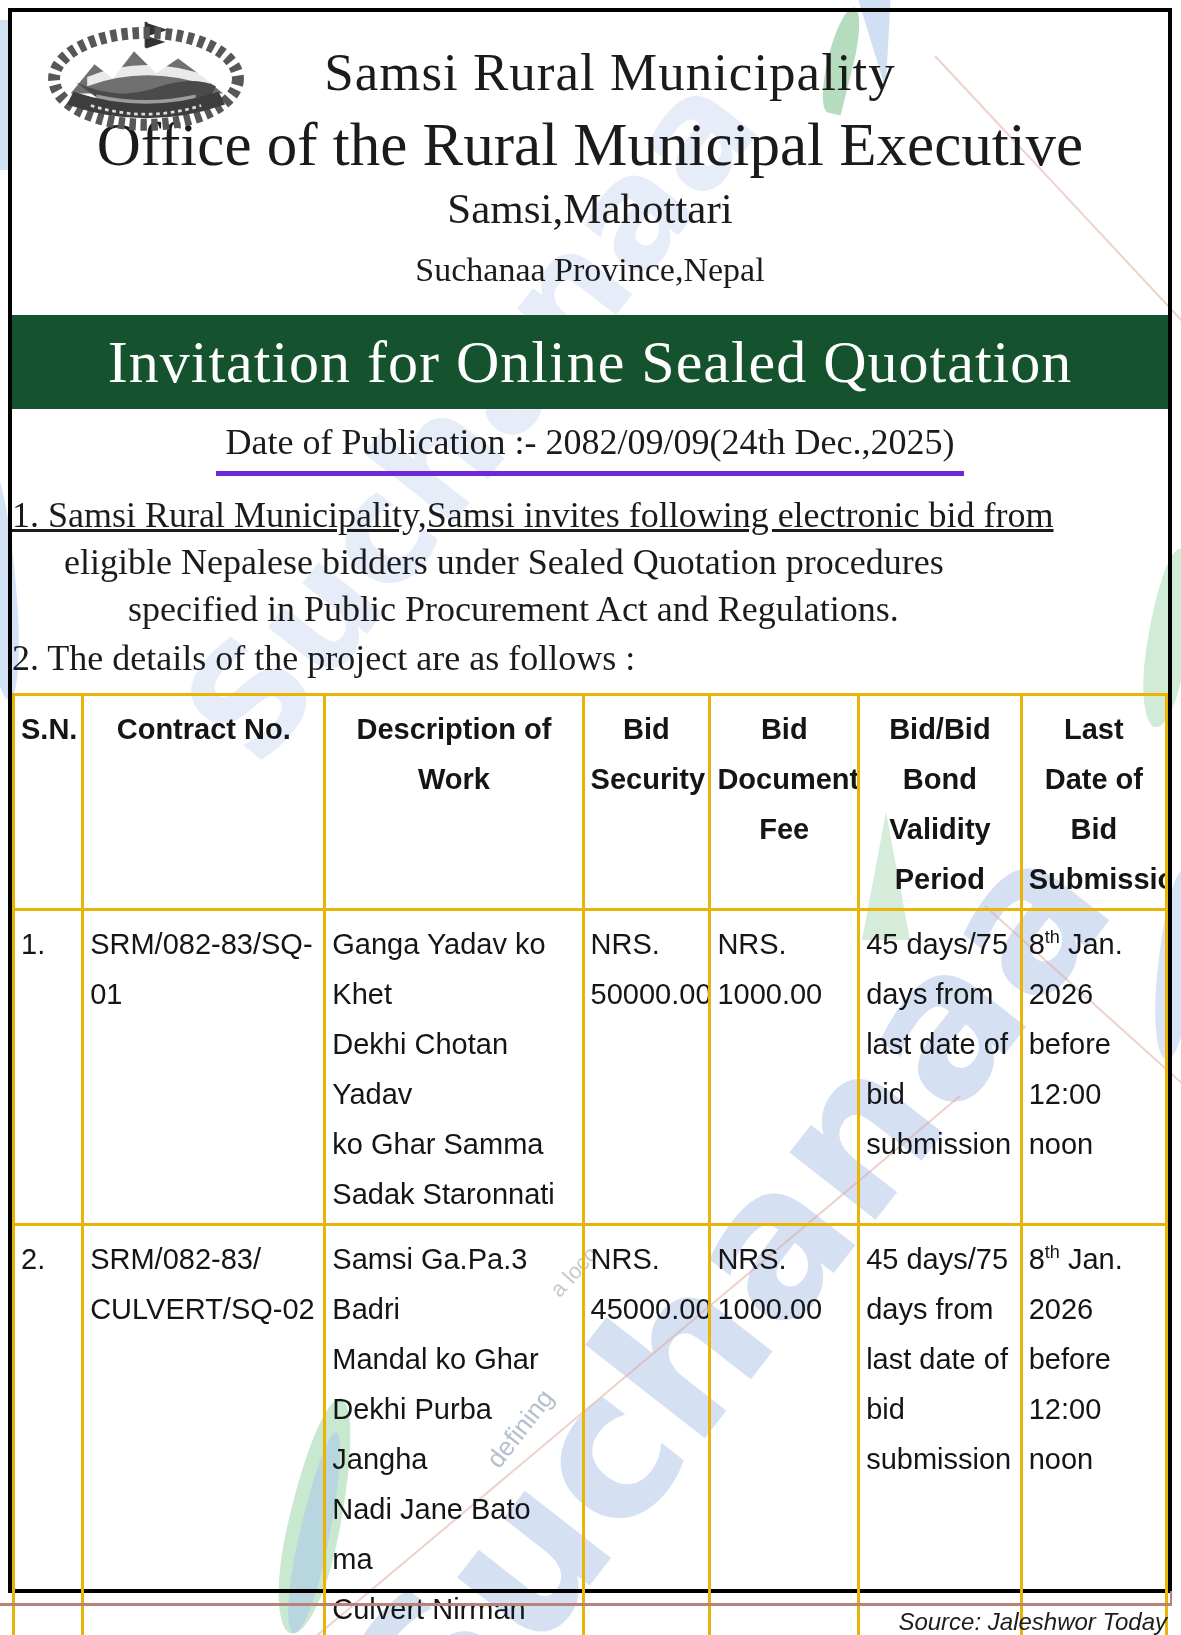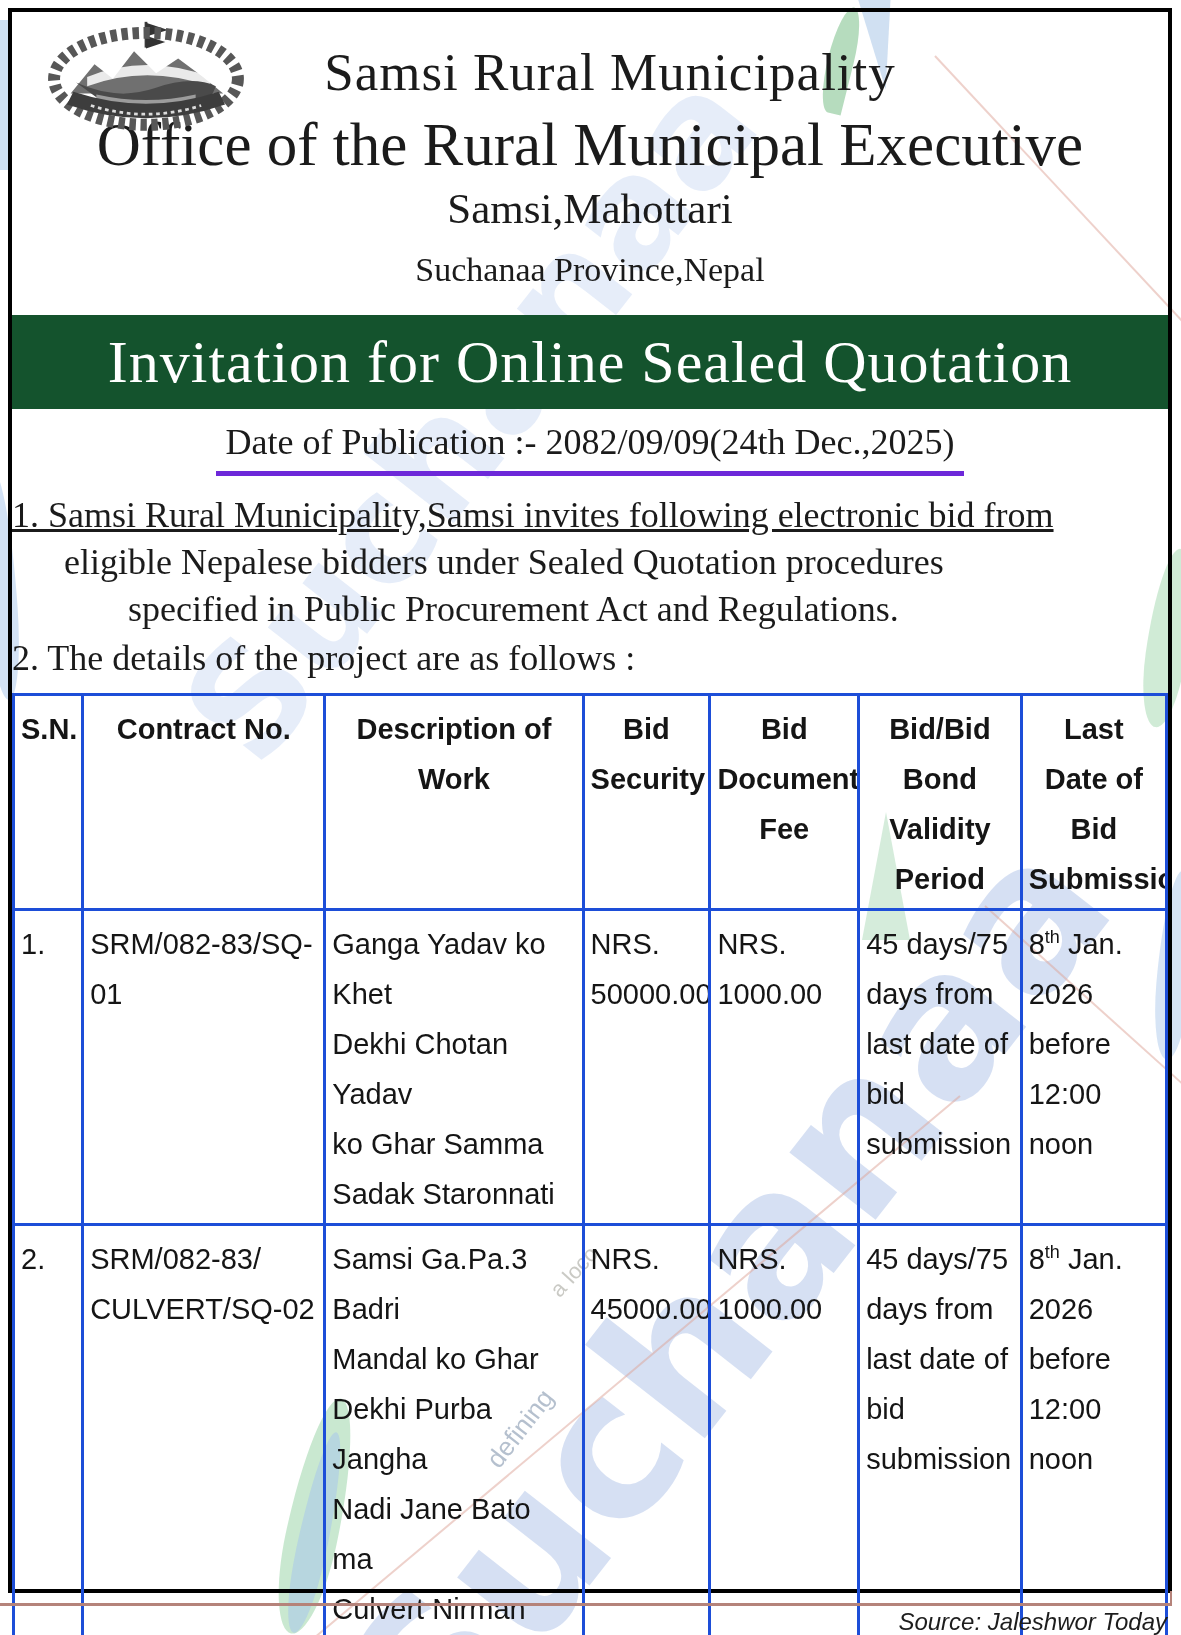--- a/index.html
+++ b/index.html
@@ -45,21 +45,21 @@
   .dateline{text-align:center;margin-top:12px;}
   .dateline span{display:inline-block;font-size:36px;border-bottom:5px solid #6d28d9;padding:0 10px 8px 10px;}
   .para{font-size:36px;line-height:47px;margin-top:16px;}
   .para .ln1{text-decoration:underline;}
   .para .ln2{padding-left:52px;}
   .para .ln3{padding-left:116px;}
   .para2{font-size:36px;line-height:46px;padding-left:0;margin-top:2px;}
   
   table.bids{width:100%;border-collapse:collapse;table-layout:fixed;margin-top:12px;
              font-family:"Liberation Sans", sans-serif;font-size:29px;line-height:50px;color:#151515;}
-  table.bids td,table.bids th{border:3px solid #1d4ed8;vertical-align:top;padding:8px 6px 4px 6px;
+  table.bids td,table.bids th{border:3px solid #eab308;vertical-align:top;padding:8px 6px 4px 6px;
              overflow:hidden;}
   table.bids th{font-weight:bold;text-align:center;height:184px;}
   .c-sn{width:6.0%;}.c-contract{width:21.0%;}.c-desc{width:22.4%;}.c-sec{width:11.0%;}
   .c-fee{width:12.9%;}.c-bond{width:14.1%;}.c-last{width:12.6%;}
   tr.r1 td{height:238px;}
   tr.r2 td{height:242px;}
   td.sn{padding-left:10px;}
   td.lft{padding-left:14px;white-space:pre-line;}
   td.ctr{text-align:left;white-space:pre-line;}
   td.last{padding-left:12px;white-space:normal;}

